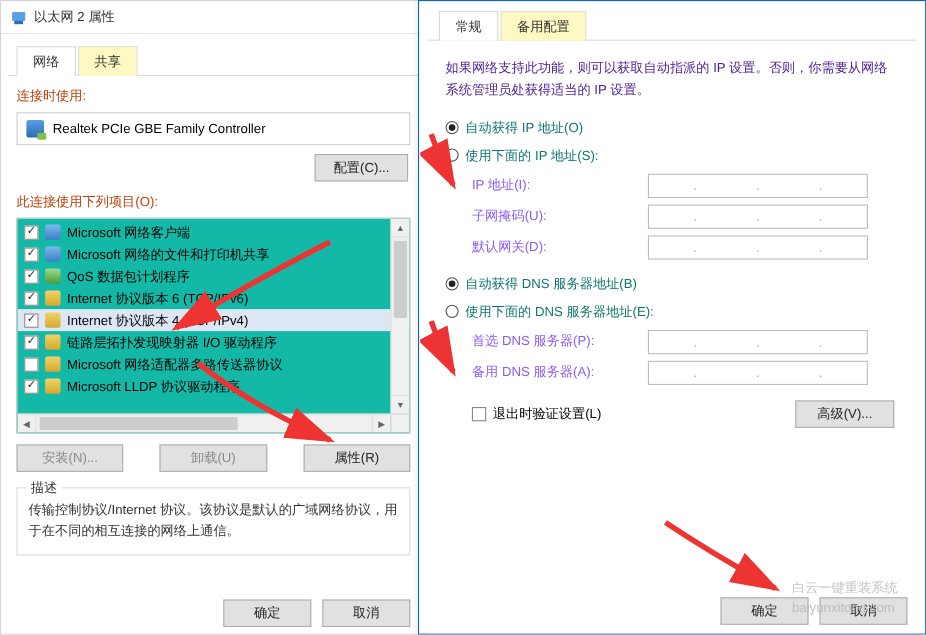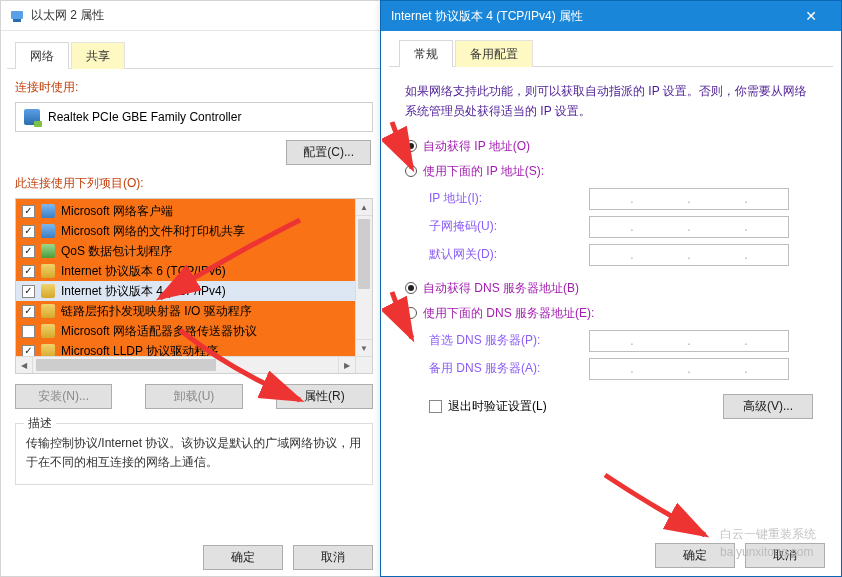--- a/index.html
+++ b/index.html
@@ -16,21 +16,21 @@
 .tab.inactive { background: #fef9c3; border-color: #e2e2e2; }
 
 .panel-l { padding: 10px 14px; }
 .label { color: #c2410c; margin-bottom: 6px; }
 .inset { border: 1px solid #cfcfcf; background: #fff; padding: 6px 8px; display: flex; align-items: center; height: 30px; }
 .inset .nic-icon { width: 16px; height: 16px; margin-right: 8px; display: inline-block; background: linear-gradient(#5aa0e6,#2a6db0); border-radius: 2px; position: relative; }
 .inset .nic-icon::after { content:''; position:absolute; right:-2px; bottom:-2px; width:8px; height:6px; background:#7fc047; border-radius:1px;}
 .row-right { display: flex; justify-content: flex-end; margin-top: 8px; padding-right: 2px; }
 .btn { border: 1px solid #adadad; background: #e1e1e1; padding: 3px 16px; min-width: 80px; text-align: center; color: #222; }
 
-.listbox { border: 1px solid #cfcfcf; background: #f97316; height: 176px; margin-top: 4px; position: relative; overflow: hidden; }
+.listbox { border: 1px solid #cfcfcf; background: #14b8a6; height: 196px; margin-top: 4px; position: relative; overflow: hidden; }
 .list-inner { padding: 2px 0; }
 .li { display: flex; align-items: center; height: 20px; padding: 0 6px; gap: 6px; white-space: nowrap; }
 .li.sel { background: #dde7f3; }
 .chk { width: 13px; height: 13px; border: 1px solid #888; display: inline-flex; align-items: center; justify-content: center; background: #fff; font-size: 10px; line-height: 1; }
 .chk.on::before { content: '✓'; color: #222; }
 .proto-icon { width: 14px; height: 14px; display: inline-block; background: linear-gradient(#7db9f0,#3b7fc4); border-radius: 2px; }
 .proto-icon.g { background: linear-gradient(#9ed98f,#4a9c3a); }
 .proto-icon.y { background: linear-gradient(#f0d36b,#d6a82a); }
 .scroll-v { position: absolute; right: 0; top: 0; bottom: 17px; width: 17px; background: #f0f0f0; border-left: 1px solid #dcdcdc; }
 .sv-btn { height: 17px; background: #f0f0f0; border-bottom: 1px solid #dcdcdc; display:flex; align-items:center; justify-content:center; color:#666; font-size:8px; }
@@ -56,21 +56,21 @@
 .win-right { position: absolute; left: 380px; top: 0; width: 462px; height: 577px; border: 1px solid #0b66b6; background: #fff; box-shadow: -2px 0 6px rgba(0,0,0,.08); }
 .titlebar-r { height: 30px; background: #1a86d9; color: #fff; display: flex; align-items: center; padding: 0 10px; justify-content: space-between; }
 .titlebar-r .t { color:#fff; }
 .closex { width: 40px; height: 100%; display: flex; align-items:center; justify-content:center; color:#fff; font-size:14px; }
 
 .tabrow-r { display:flex; padding: 8px 10px 0 10px; border-bottom: 1px solid #d9d9d9; margin: 0 8px; }
 .panel-r { padding: 14px 24px 10px 24px; }
 .intro { color:#4c1d95; line-height: 1.7; margin-bottom: 16px; }
 
 .radiogroup { margin-bottom: 4px; }
-.radio { display:flex; align-items:center; gap:6px; margin: 3px 0 8px 0; color:#a21caf; }
+.radio { display:flex; align-items:center; gap:6px; margin: 3px 0 8px 0; color:#0f766e; }
 .rdot { width:12px; height:12px; border:1px solid #555; border-radius:50%; display:inline-flex; align-items:center; justify-content:center; }
 .rdot.on::before { content:''; width:6px; height:6px; background:#222; border-radius:50%; }
 
 .ipgrid { margin: 4px 0 14px 24px; }
 .iprow { display:flex; align-items:center; margin: 6px 0; }
 .iprow .lab { width: 160px; color:#8b5cf6; }
 .ipbox { width: 200px; height: 22px; border:1px solid #bdbdbd; background:#fff; display:flex; align-items:center; justify-content:space-around; color:#888; position:relative; }
 .ipbox.dis { background:#fff; color:#bbb; }
 .ipbox span.dot { color:#888; }
 .ipbox.dis span.dot { color:#aaa; }
@@ -186,24 +186,20 @@
     </div>
   </div>
 
   <div class="okrow">
     <div class="btn enabled">确定</div>
     <div class="btn enabled">取消</div>
   </div>
 </div>
 
 <div class="win-right">
-  <div class="titlebar-r">
-    <span class="t">Internet 协议版本 4 (TCP/IPv4) 属性</span>
-    <span class="closex">✕</span>
-  </div>
 
   <div class="tabrow-r">
     <div class="tab">常规</div>
     <div class="tab inactive">备用配置</div>
   </div>
 
   <div class="panel-r">
     <div class="intro">如果网络支持此功能，则可以获取自动指派的 IP 设置。否则，你需要从网络系统管理员处获得适当的 IP 设置。</div>
 
     <div class="radiogroup">

